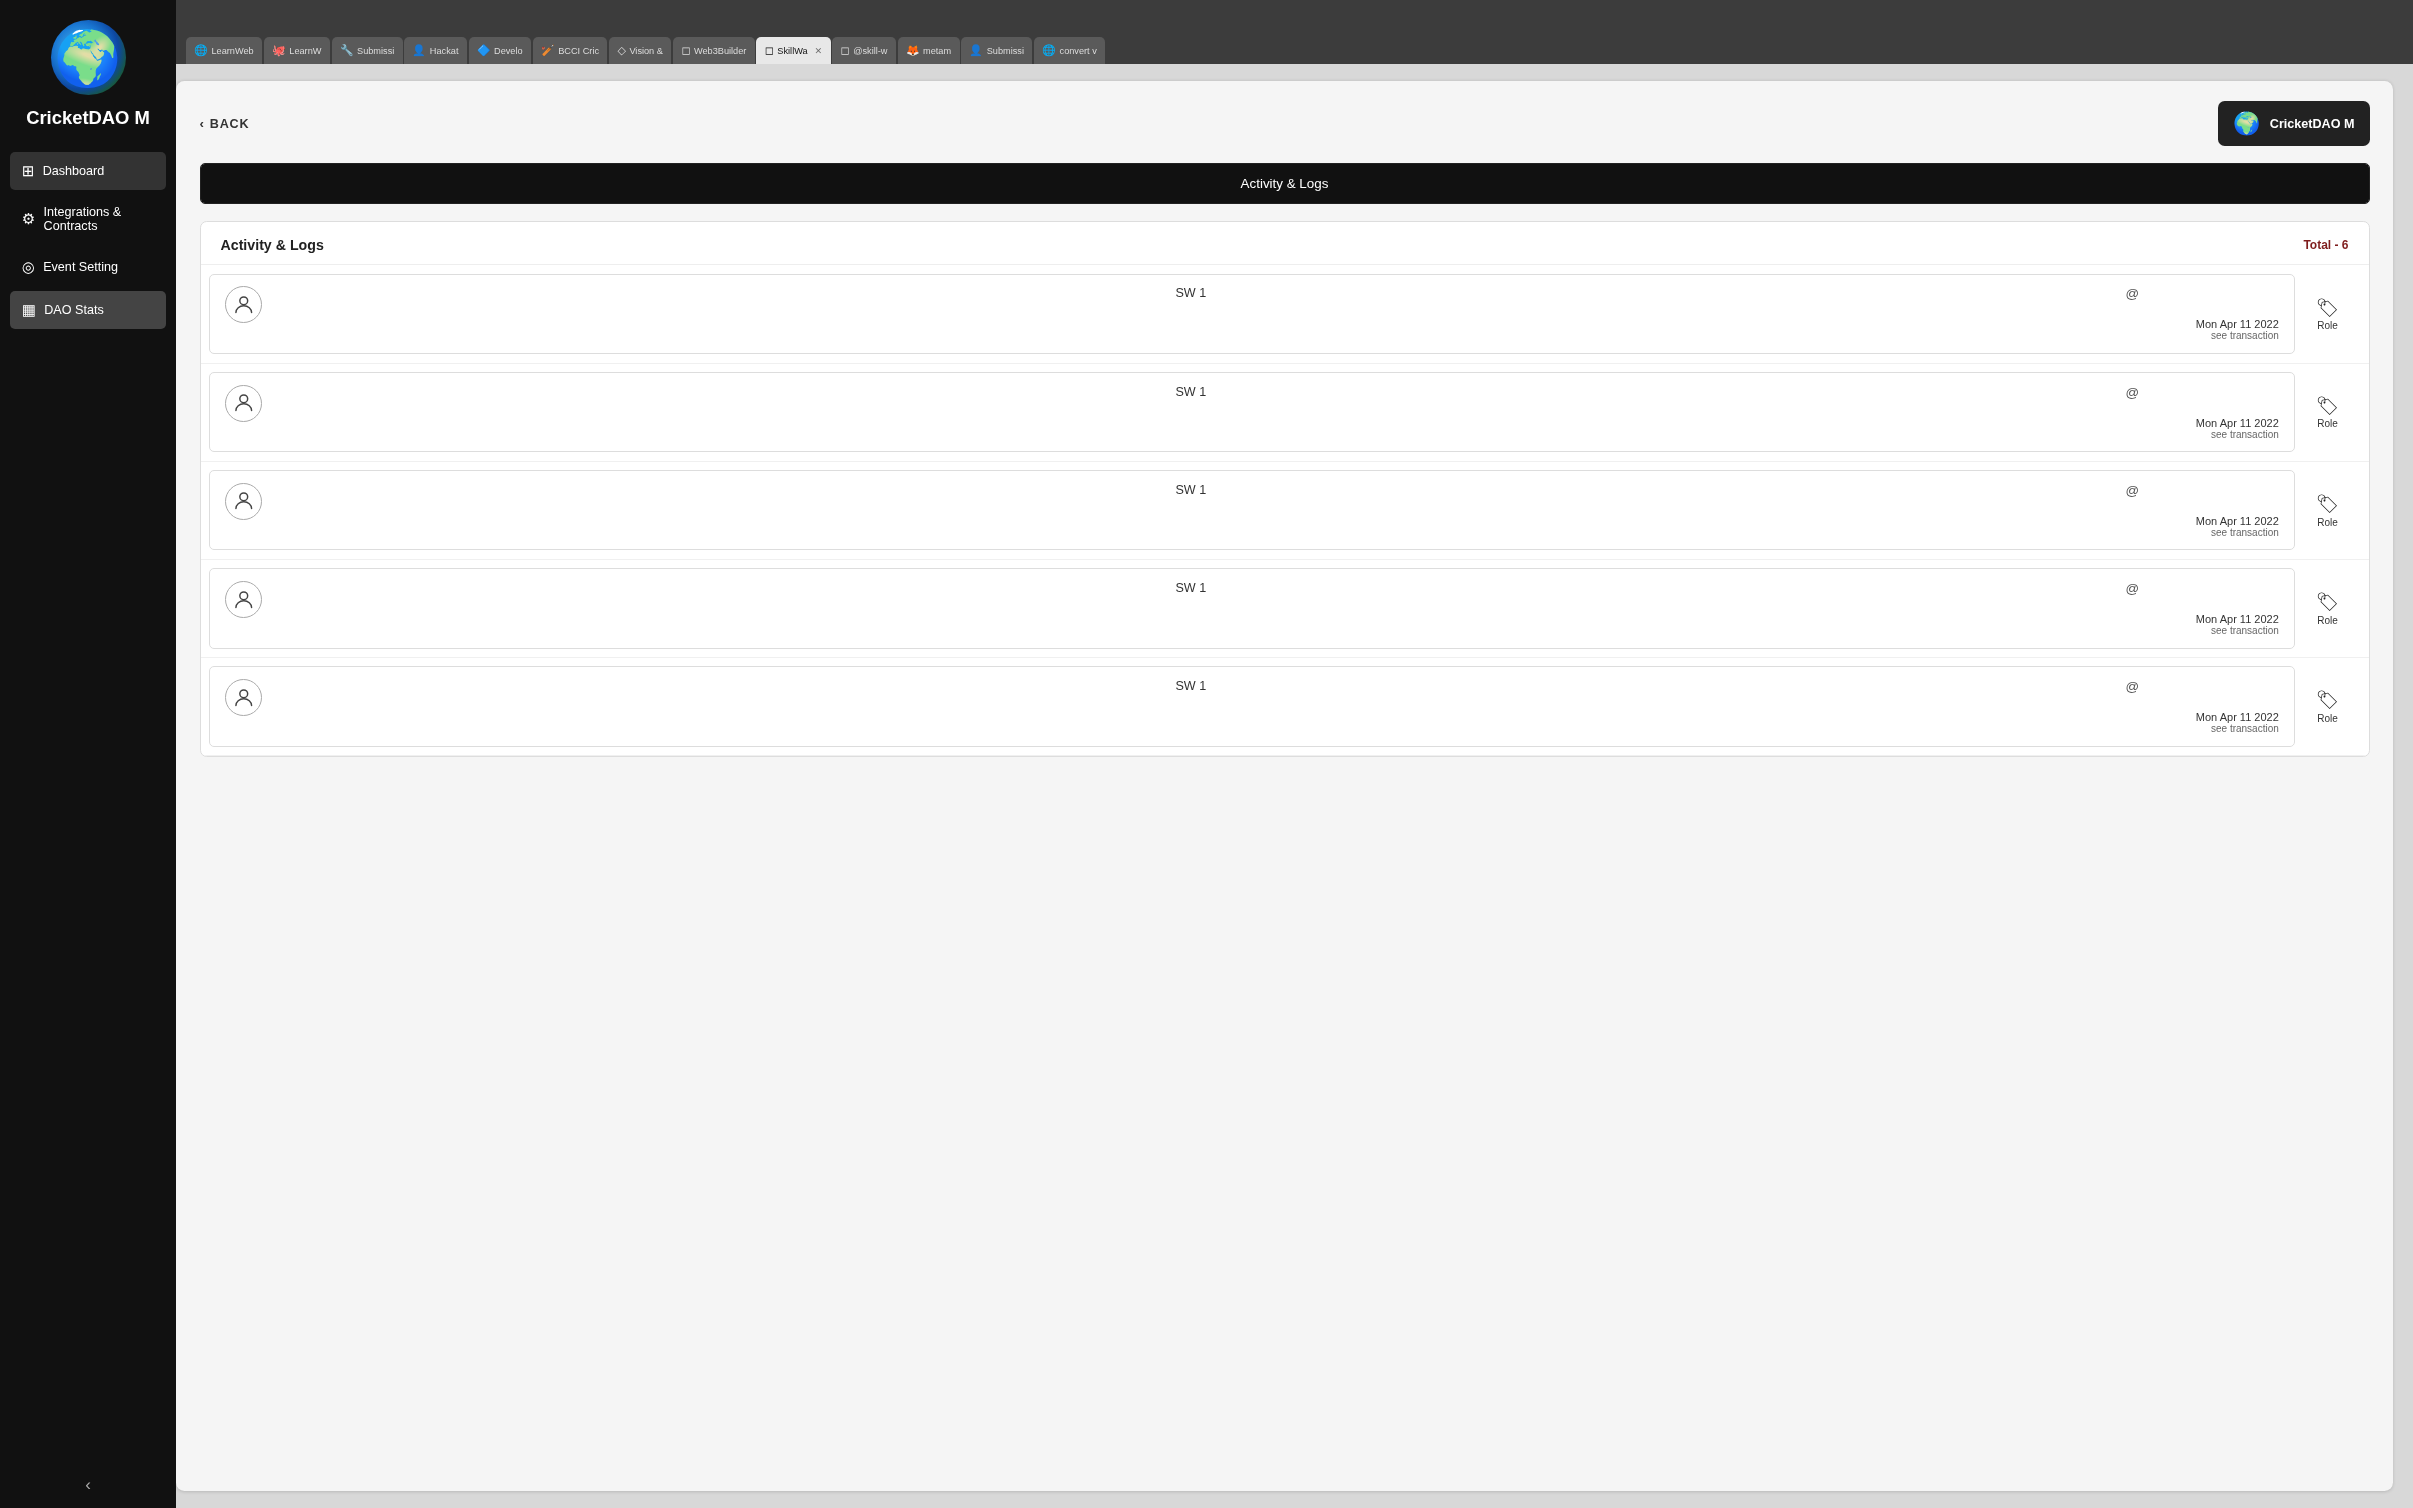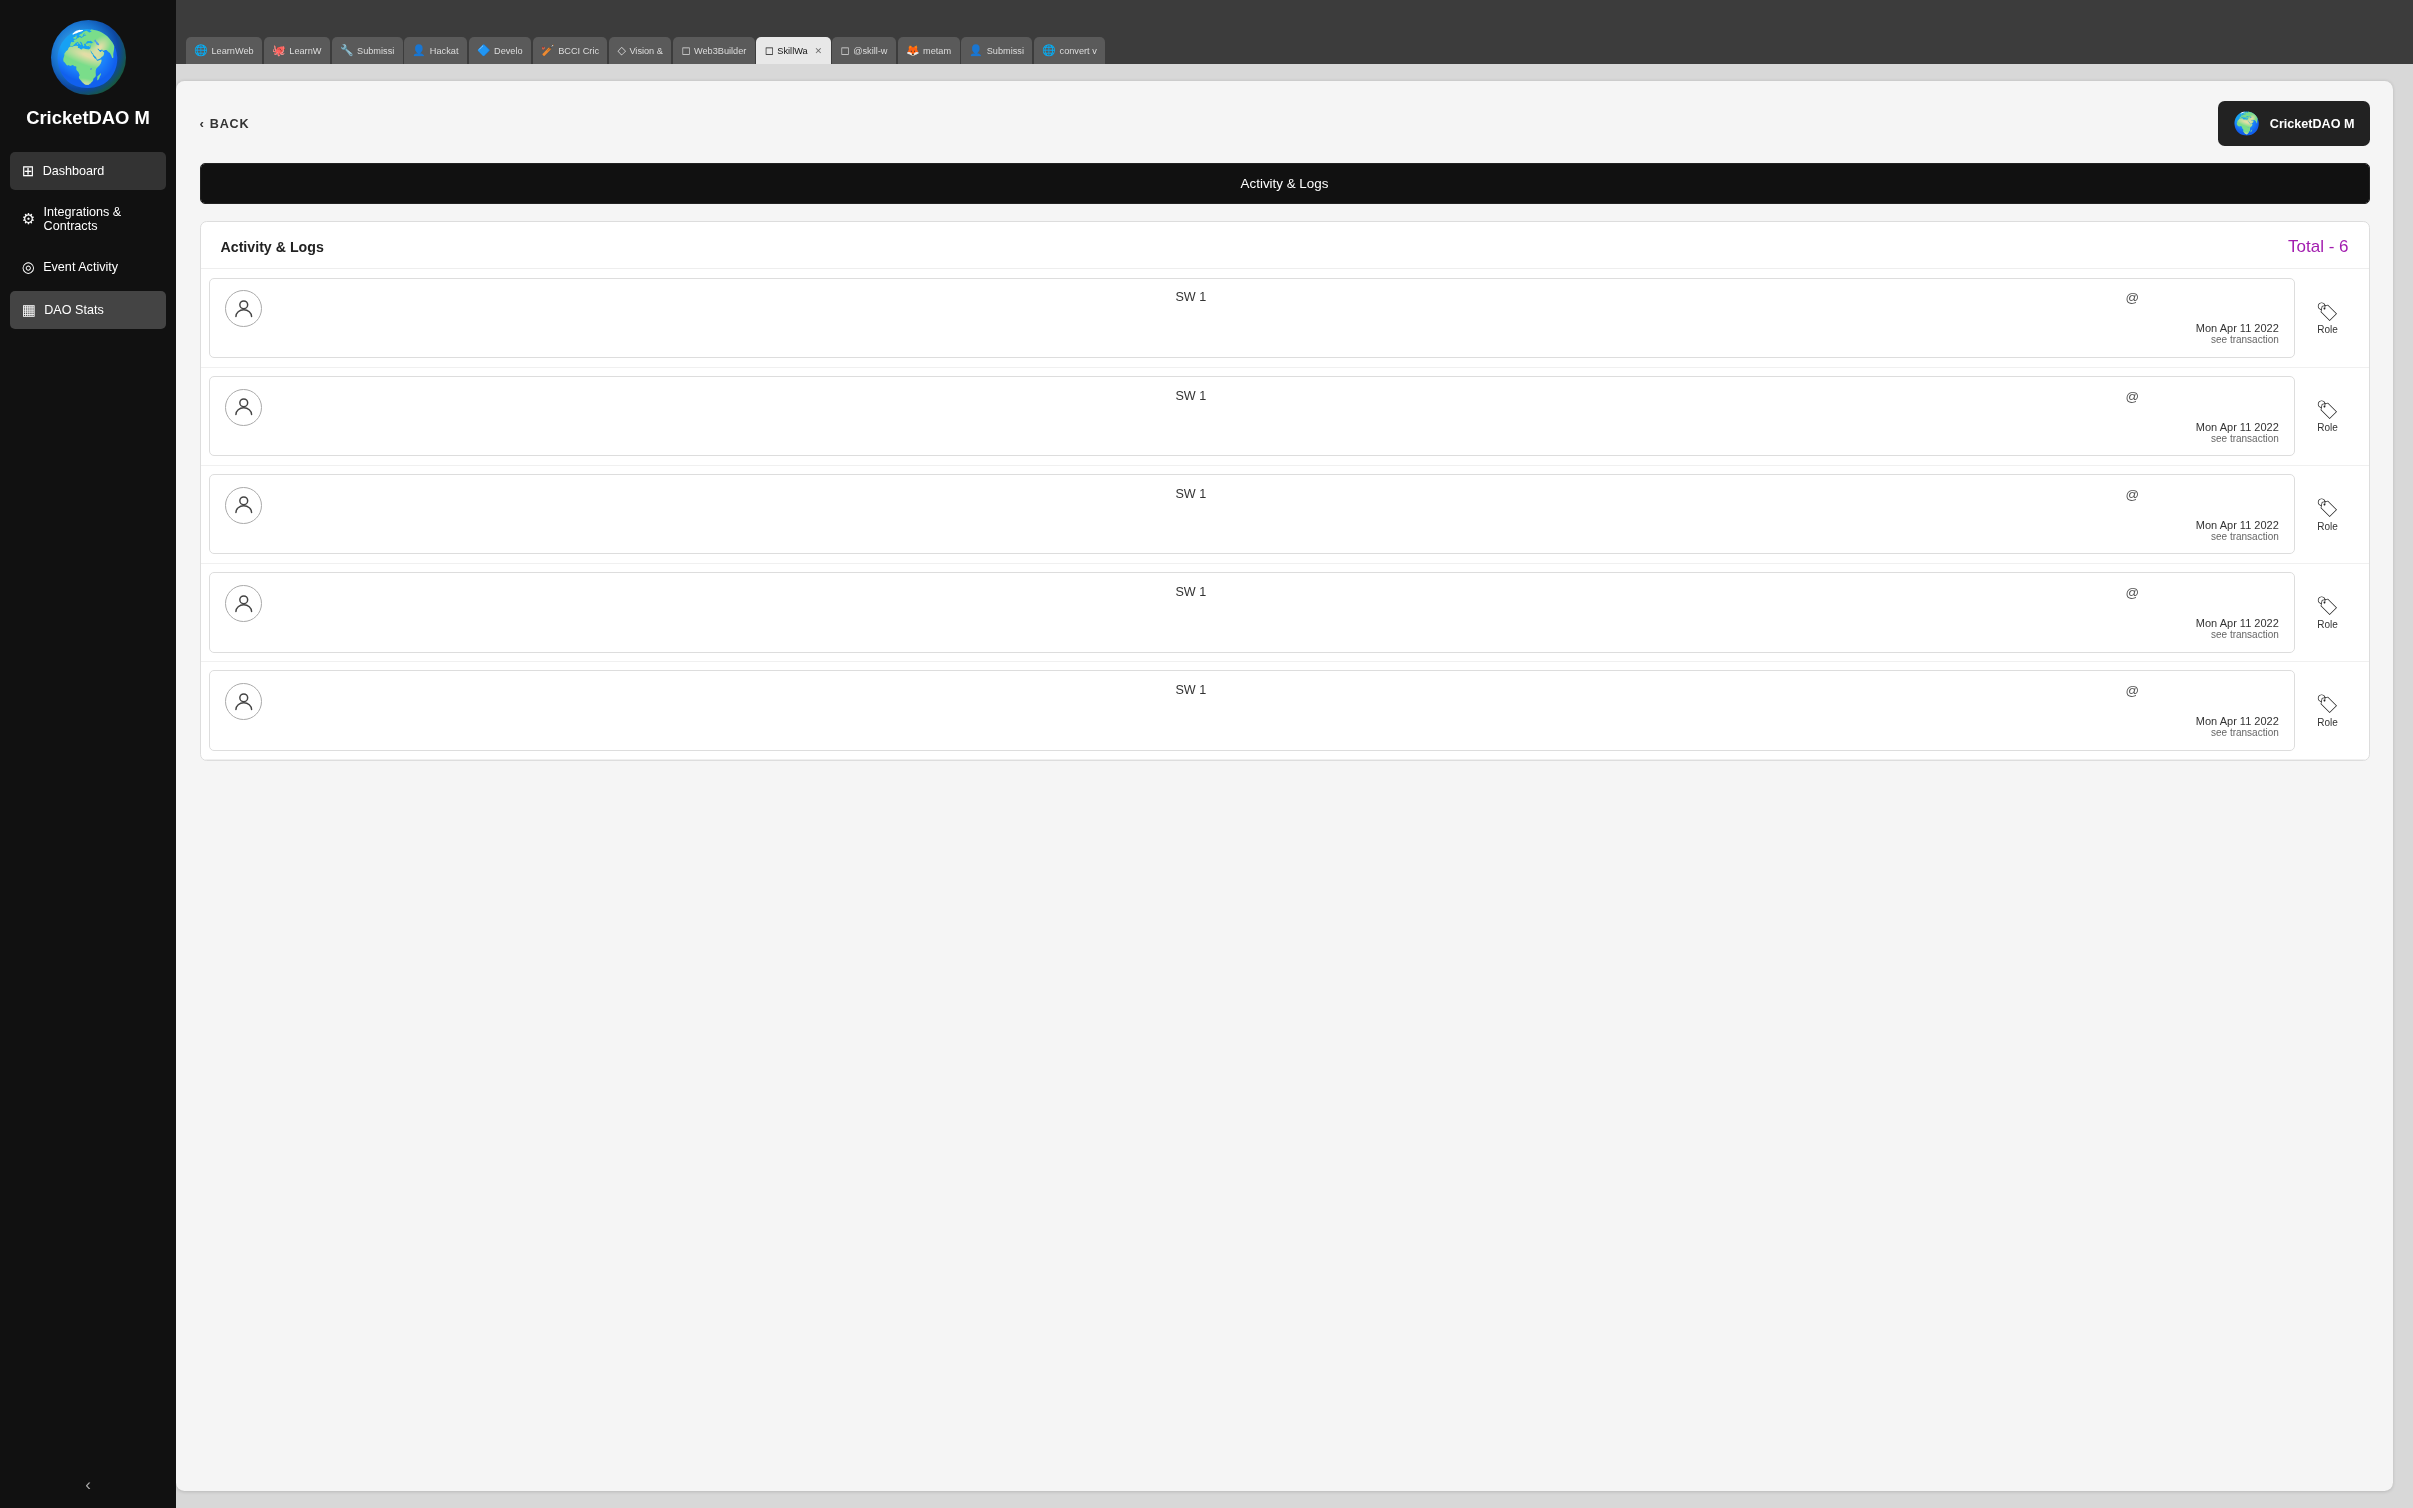--- a/index.html
+++ b/index.html
@@ -230,23 +230,23 @@
       justify-content: space-between;
       padding: 15px 20px 11.7px;
       border-bottom: 0.8px solid #eee;
     }
     .table-title {
       font-size: 14.2px;
       font-weight: 600;
       color: #222;
     }
     .table-total {
-      font-size: 17px;
-      font-weight: 400;
-      color: #a21caf;
+      font-size: 12px;
+      font-weight: 700;
+      color: #7f1d1d;
     }
 
     
     .log-row-wrapper {
       display: flex;
       align-items: center;
       padding: 8.4px 20px 8.4px 8.4px;
       border-bottom: 0.8px solid #f0f0f0;
       gap: 11.7px;
     }
@@ -328,21 +328,21 @@
     <button class="nav-item active">
       <span class="nav-icon">⊞</span>
       <span>Dashboard</span>
     </button>
     <button class="nav-item">
       <span class="nav-icon">⚙</span>
       <span>Integrations &amp; Contracts</span>
     </button>
     <button class="nav-item">
       <span class="nav-icon">◎</span>
-      <span>Event Activity</span>
+      <span>Event Setting</span>
     </button>
     <button class="nav-item selected">
       <span class="nav-icon">▦</span>
       <span>DAO Stats</span>
     </button>
   </div>
   <div class="sidebar-collapse">‹</div>
 </nav>
 
 <div class="main">

